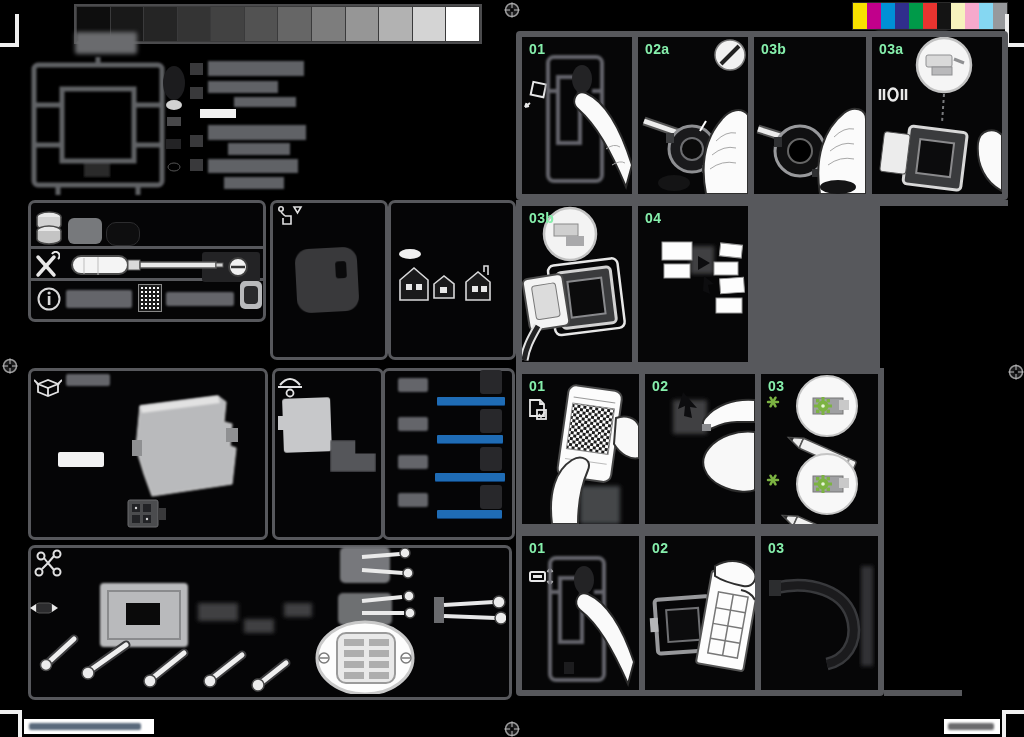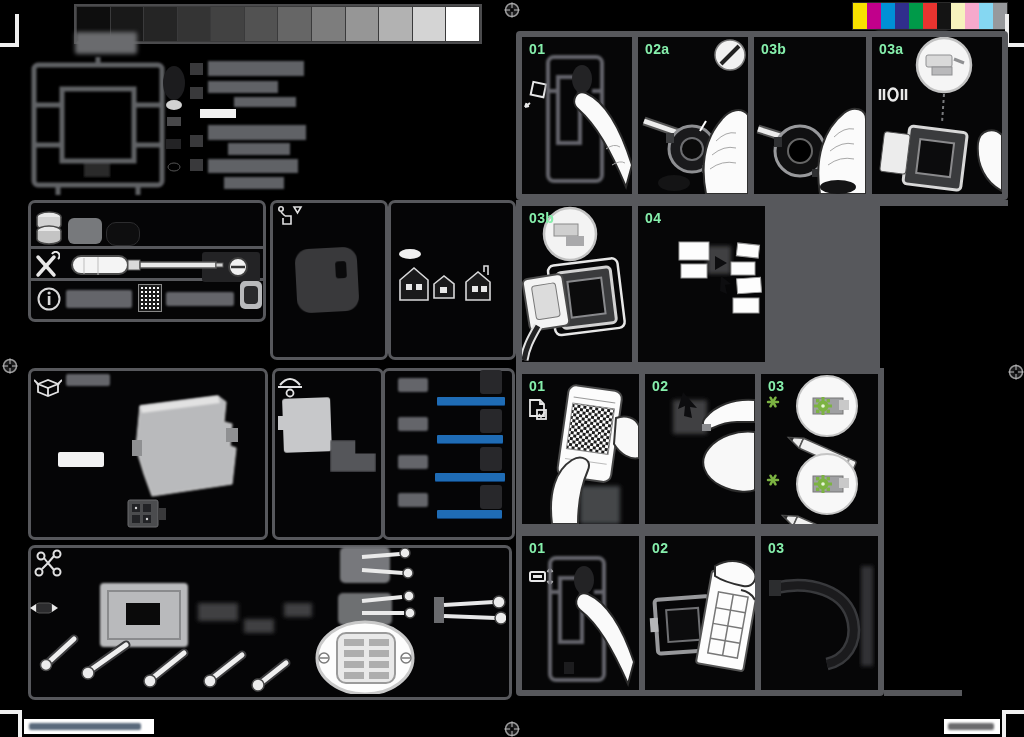--- a/index.html
+++ b/index.html
@@ -487,21 +487,21 @@
         <rect x="48" y="74" width="34" height="36" fill="#0b0b0c" stroke="#88898c" stroke-width="2"></rect>
       </g>
       <g transform="rotate(-9 26 96)">
         <rect x="4" y="70" width="40" height="52" rx="5" fill="#f4f4f4" stroke="#4c4c4c" stroke-width="2"></rect>
         <rect x="12" y="78" width="24" height="34" rx="3" fill="#dcdcdc" stroke="#777"></rect>
       </g>
       <path d="M16,120 C8,134 4,142 2,154" stroke="#e3e3e3" stroke-width="9" fill="none"></path>
       <path d="M16,120 C8,134 4,142 2,154" stroke="#232324" stroke-width="5" fill="none"></path>
     </svg>
   </div>
-  <div class="panel" style="left:638px;top:206px;width:110px;height:156px;padding-left:17px;">
+  <div class="panel" style="left:638px;top:206px;width:110px;height:156px;">
     <span class="plabel">04</span>
     <svg width="110" height="156" viewBox="0 0 110 156">
       <rect x="52" y="40" width="24" height="28" fill="#3f4042" filter="url(#b2)"></rect>
       <rect x="24" y="36" width="30" height="18" fill="#fdfdfd" stroke="#999"></rect>
       <rect x="26" y="58" width="26" height="14" fill="#fdfdfd" stroke="#999"></rect>
       <path d="M60,50 l12,7 -12,7 z" fill="#0d0d0f"></path>
       <g fill="#fdfdfd" stroke="#999">
         <rect x="82" y="38" width="22" height="13" transform="rotate(6 93 44)"></rect>
         <rect x="76" y="56" width="24" height="13"></rect>
         <rect x="82" y="72" width="24" height="15" transform="rotate(-4 94 79)"></rect>

